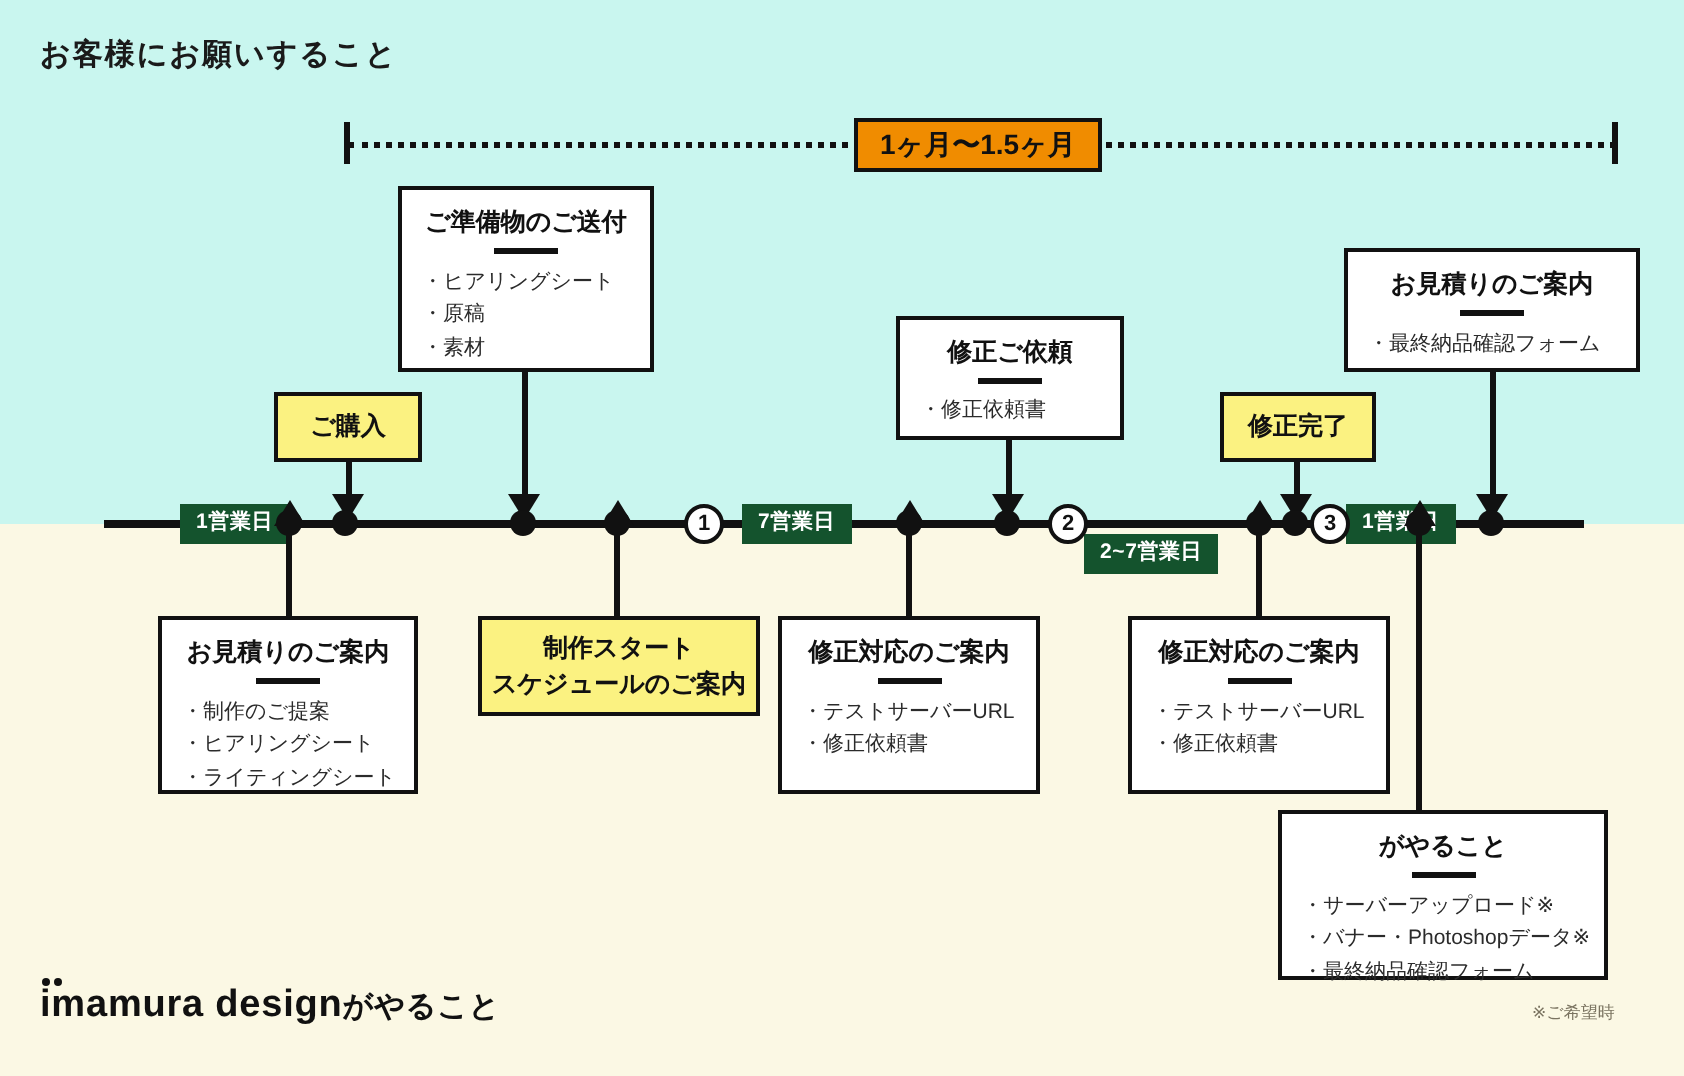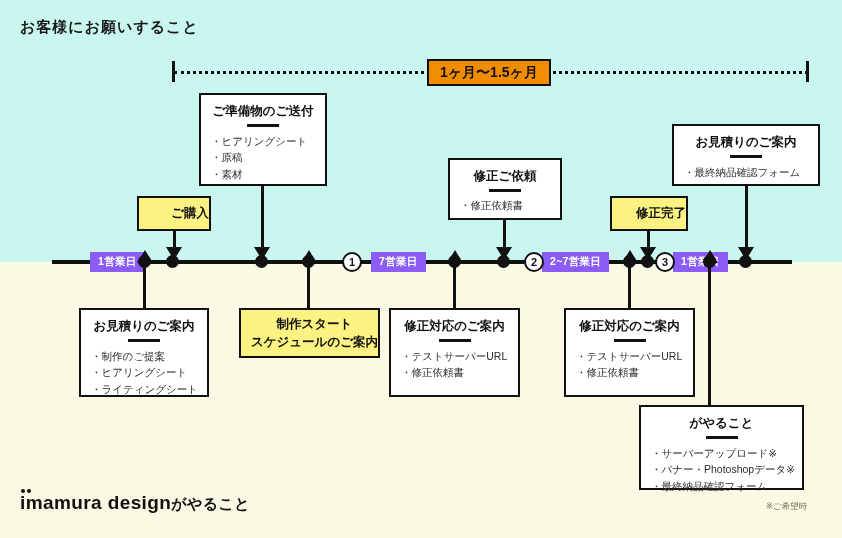--- a/index.html
+++ b/index.html
@@ -48,42 +48,42 @@
   .box .bx-rule{
     width:32px;height:3px;background:#111;margin:5px auto 6px auto;
   }
   .box .bx-list{margin:0;padding:0 0 0 10px;list-style:none;}
   .box .bx-list li{
     font-size:10.5px;color:#2b2b2b;line-height:1.55;white-space:nowrap;
   }
   .box.yellow{background:#FBF281;}
   .box.yellow .bx-title{margin-top:0;}
   .box.plainyellow{
-    display:flex;align-items:center;justify-content:flex-end;
+    display:flex;align-items:center;justify-content:center;
   }
   .box.plainyellow .bx-title{margin:0;}
   .box .bx-title-2{
     text-align:center;font-weight:bold;font-size:12.5px;color:#111;
     line-height:1.45;white-space:nowrap;
   }
 
   
   .conn{position:absolute;width:3px;background:#111;}
   .arrowhead{
     position:absolute;width:0;height:0;
     border-left:8px solid transparent;border-right:8px solid transparent;
   }
   .arrowhead.down{border-top:13px solid #111;}
   .arrowhead.up{border-bottom:13px solid #111;}
 
   
   .tl-bar{position:absolute;left:52px;top:260px;width:740px;height:4px;background:#111;}
   .tl-dot{position:absolute;width:13px;height:13px;border-radius:50%;background:#111;}
   .tl-chip{
-    position:absolute;background:#8b5cf6;color:#fff;
+    position:absolute;background:#14532d;color:#fff;
     font-size:10.5px;font-weight:bold;letter-spacing:.3px;
     padding:3px 8px 4px 8px;white-space:nowrap;line-height:1.2;
     box-sizing:border-box;height:20px;display:flex;align-items:center;
   }
   .tl-num{
     position:absolute;width:20px;height:20px;border-radius:50%;
     background:#fff;border:2px solid #111;box-sizing:border-box;
     font-size:11px;font-weight:bold;color:#111;
     display:flex;align-items:center;justify-content:center;
     z-index:4;
@@ -185,21 +185,21 @@
   <div class="tl-num" style="left:342px;top:252px;">
     <span>1</span>
   </div>
   <div class="tl-chip" style="left:360px;top:252px;margin-left:11px;">
     <span>7営業日</span>
   </div>
 
   <div class="tl-num" style="left:524px;top:252px;">
     <span>2</span>
   </div>
-  <div class="tl-chip" style="left:542px;top:252px;">
+  <div class="tl-chip" style="left:542px;top:267px;">
     <span>2~7営業日</span>
   </div>
 
   <div class="tl-num" style="left:655px;top:252px;">
     <span>3</span>
   </div>
   <div class="tl-chip" style="left:673px;top:252px;">
     <span>1営業日</span>
   </div>
 

